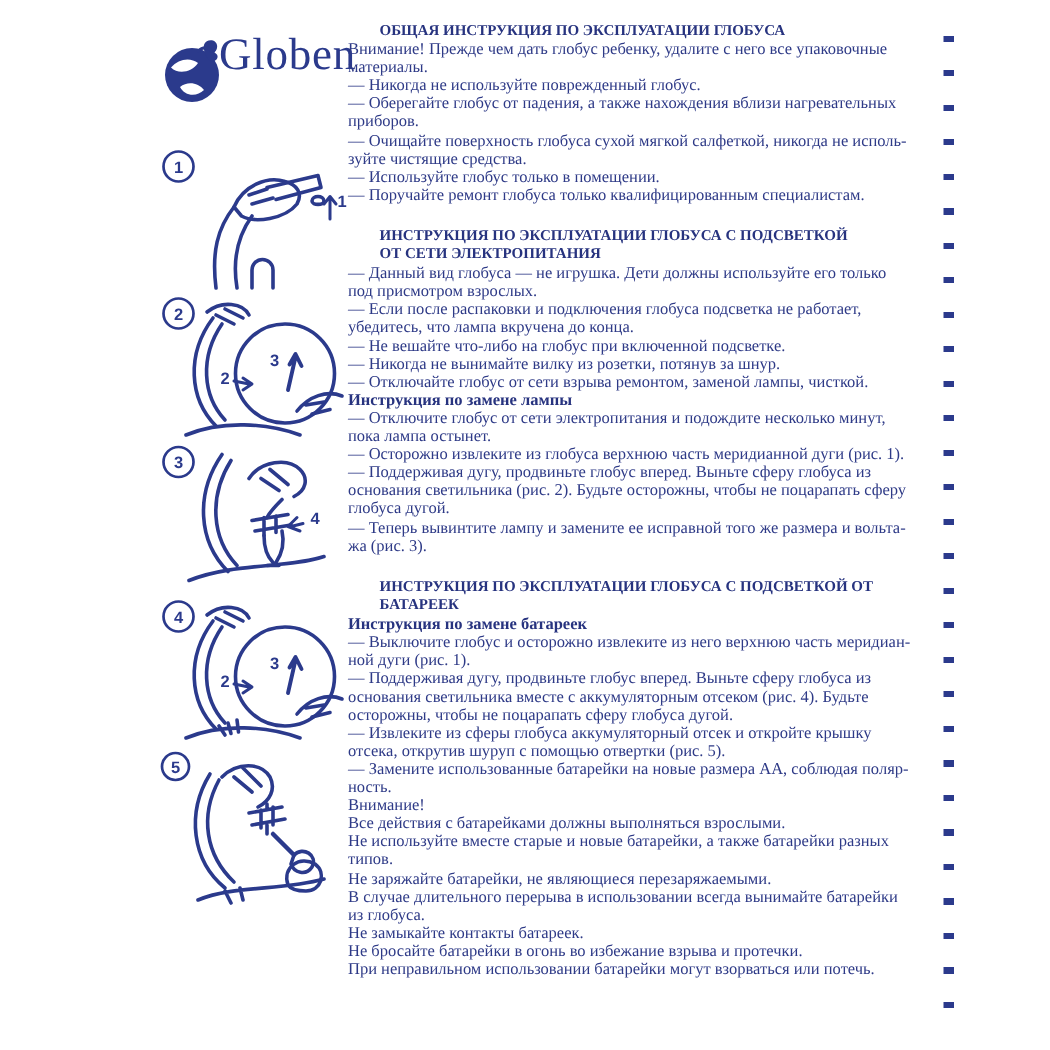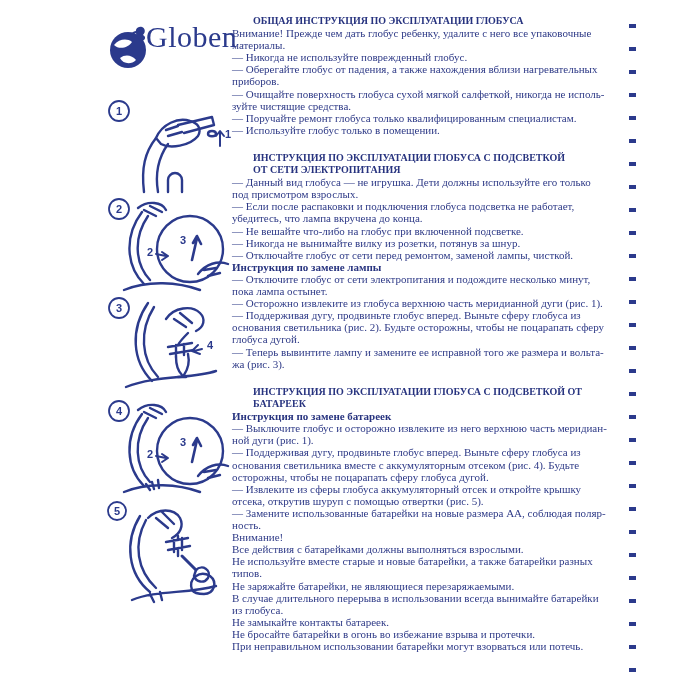--- a/index.html
+++ b/index.html
@@ -128,33 +128,33 @@
   <div>
     <div class="section sec1">
         <div class="line h">ОБЩАЯ ИНСТРУКЦИЯ ПО ЭКСПЛУАТАЦИИ ГЛОБУСА</div>
         <div class="line r">Внимание! Прежде чем дать глобус ребенку, удалите с него все упаковочные</div>
         <div class="line r">материалы.</div>
         <div class="line r">— Никогда не используйте поврежденный глобус.</div>
         <div class="line r">— Оберегайте глобус от падения, а также нахождения вблизи нагревательных</div>
         <div class="line r">приборов.</div>
         <div class="line r">— Очищайте поверхность глобуса сухой мягкой салфеткой, никогда не исполь-</div>
         <div class="line r">зуйте чистящие средства.</div>
+        <div class="line r">— Используйте глобус только в помещении.</div>
         <div class="line r">— Поручайте ремонт глобуса только квалифицированным специалистам.</div>
-        <div class="line r">— Используйте глобус только в помещении.</div>
       </div>
     <div class="section sec2">
         <div class="line h">ИНСТРУКЦИЯ ПО ЭКСПЛУАТАЦИИ ГЛОБУСА С ПОДСВЕТКОЙ</div>
         <div class="line h">ОТ СЕТИ ЭЛЕКТРОПИТАНИЯ</div>
         <div class="line r">— Данный вид глобуса — не игрушка. Дети должны используйте его только</div>
         <div class="line r">под присмотром взрослых.</div>
         <div class="line r">— Если после распаковки и подключения глобуса подсветка не работает,</div>
         <div class="line r">убедитесь, что лампа вкручена до конца.</div>
         <div class="line r">— Не вешайте что-либо на глобус при включенной подсветке.</div>
         <div class="line r">— Никогда не вынимайте вилку из розетки, потянув за шнур.</div>
-        <div class="line r">— Отключайте глобус от сети перед ремонтом, заменой лампы, чисткой.</div>
+        <div class="line r">— Отключайте глобус от сети взрыва ремонтом, заменой лампы, чисткой.</div>
         <div class="line b">Инструкция по замене лампы</div>
         <div class="line r">— Отключите глобус от сети электропитания и подождите несколько минут,</div>
         <div class="line r">пока лампа остынет.</div>
         <div class="line r">— Осторожно извлеките из глобуса верхнюю часть меридианной дуги (рис. 1).</div>
         <div class="line r">— Поддерживая дугу, продвиньте глобус вперед. Выньте сферу глобуса из</div>
         <div class="line r">основания светильника (рис. 2). Будьте осторожны, чтобы не поцарапать сферу</div>
         <div class="line r">глобуса дугой.</div>
         <div class="line r">— Теперь вывинтите лампу и замените ее исправной того же размера и вольта-</div>
         <div class="line r">жа (рис. 3).</div>
       </div>

